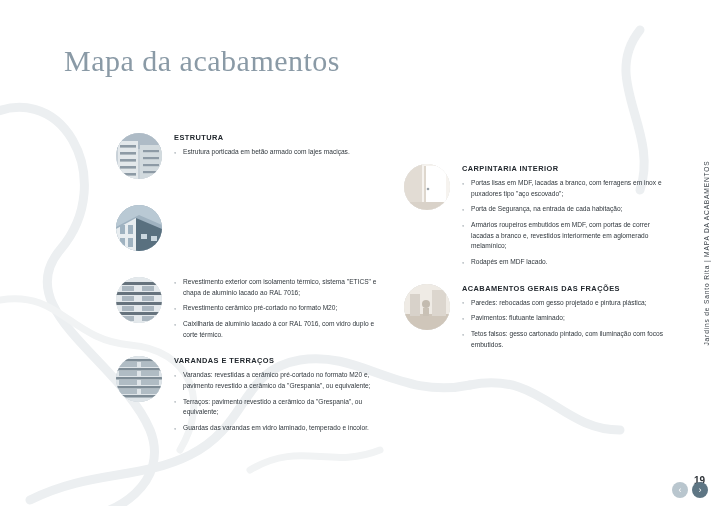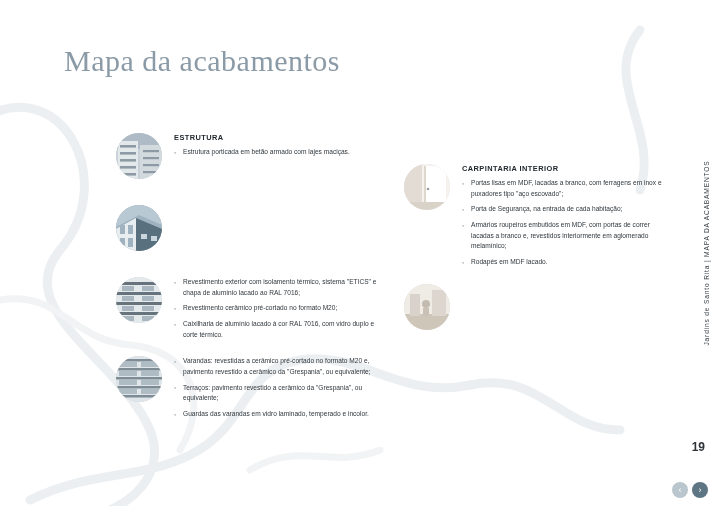--- a/index.html
+++ b/index.html
@@ -108,22 +108,22 @@
     color: #3a4148;
     white-space: nowrap;
     z-index: 3;
   }
   .vertical-label .sep { letter-spacing: 0.6px; }
 
   
   .page-number {
     position: absolute;
     right: 14px;
-    bottom: 52px;
-    font-size: 12px;
+    bottom: 20px;
+    font-size: 10px;
     font-weight: bold;
     color: #2e3338;
     z-index: 3;
     text-align: center;
   }
 
   
   .nav {
     position: absolute;
     right: 11px;
@@ -269,20 +269,21 @@
           <rect x="3" y="15" width="18" height="5"></rect>
           <rect x="25" y="15" width="18" height="5"></rect>
           <rect x="3" y="24" width="18" height="5"></rect>
           <rect x="25" y="24" width="18" height="5"></rect>
           <rect x="3" y="33" width="18" height="5"></rect>
           <rect x="25" y="33" width="18" height="5"></rect>
         </g>
       </svg>
     </div>
     <div class="block-body">
+      <h3>VARANDAS E TERRAÇOS</h3>
       <ul class="items">
         <li>Varandas: revestidas a cerâmico pré-cortado no formato M20 e, pavimento revestido a cerâmico da "Grespania", ou equivalente;</li>
         <li>Terraços: pavimento revestido a cerâmico da "Grespania", ou equivalente;</li>
         <li>Guardas das varandas em vidro laminado, temperado e incolor.</li>
       </ul>
     </div>
   </div>
 
 </div>
 
@@ -316,20 +317,28 @@
       <svg width="46" height="46" viewBox="0 0 46 46" xmlns="http://www.w3.org/2000/svg">
         <rect width="46" height="46" fill="#e6e1da"></rect>
         <rect x="0" y="0" width="46" height="30" fill="#efebe5"></rect>
         <rect x="0" y="30" width="46" height="16" fill="#cfc6ba"></rect>
         <rect x="6" y="10" width="10" height="22" fill="#d8d2ca"></rect>
         <rect x="28" y="6" width="14" height="26" fill="#dcd6ce"></rect>
         <circle cx="22" cy="20" r="4" fill="#c3bbaf"></circle>
         <rect x="19" y="24" width="6" height="8" fill="#c9c1b5"></rect>
       </svg>
     </div>
+    <div class="block-body">
+      <h3>ACABAMENTOS GERAIS DAS FRAÇÕES</h3>
+      <ul class="items">
+        <li>Paredes: rebocadas com gesso projetado e pintura plástica;</li>
+        <li>Pavimentos: flutuante laminado;</li>
+        <li>Tetos falsos: gesso cartonado pintado, com iluminação com focos embutidos.</li>
+      </ul>
+    </div>
   </div>
 
 </div>
 
 <div class="vertical-label">
   <span>Jardins de Santo Rita</span>
   <span class="sep">|</span>
   <span>MAPA DA ACABAMENTOS</span>
 </div>
 

